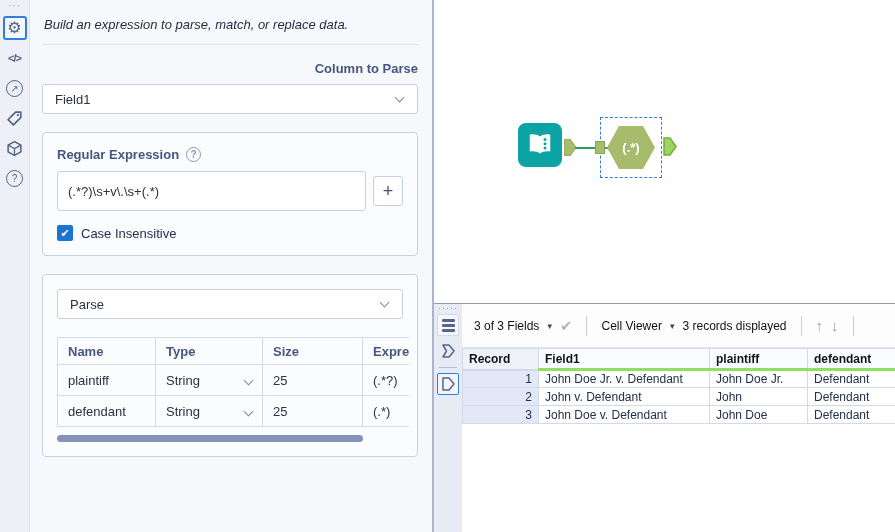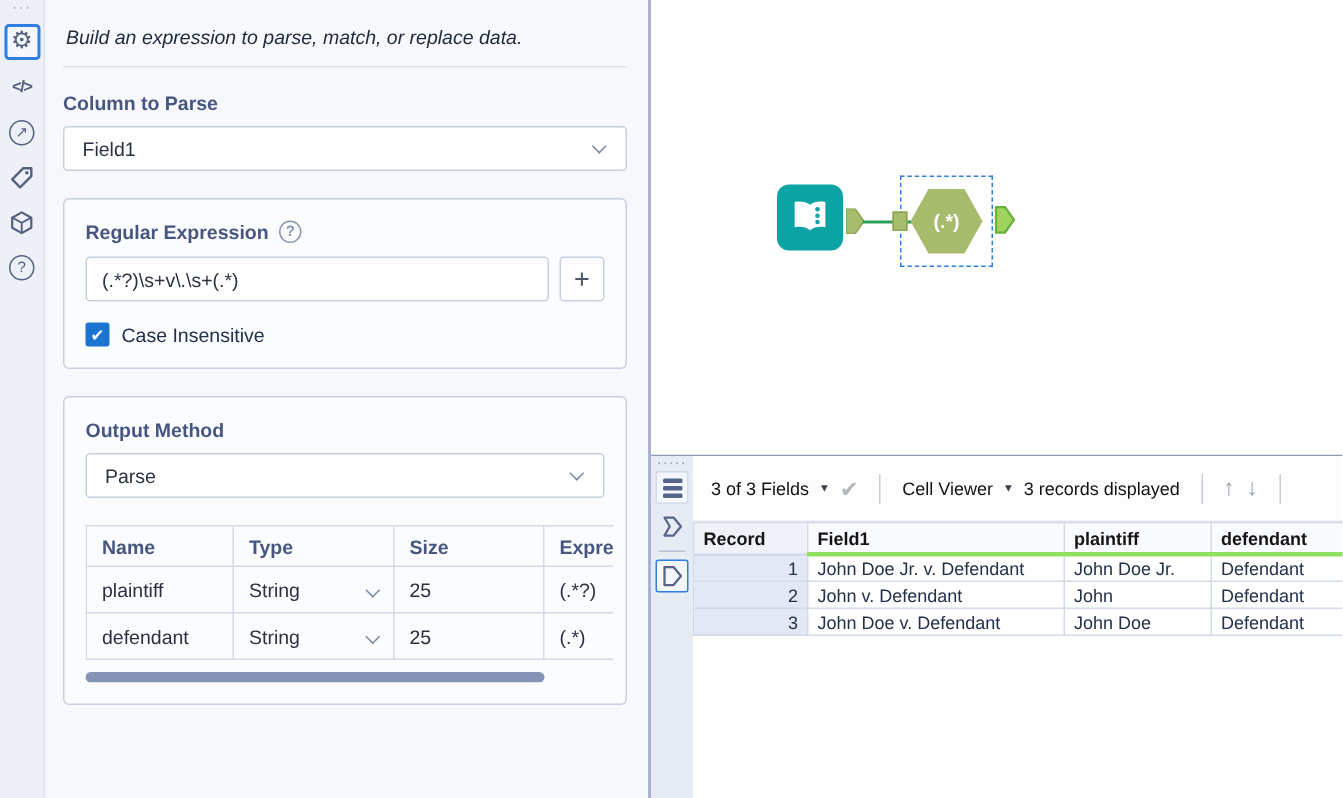--- a/index.html
+++ b/index.html
@@ -13,29 +13,29 @@
   .rail-item { width:24px; height:24px; margin:3px 0; display:flex; align-items:center; justify-content:center; color:#55617f; }
   .rail-item.selected { border:2px solid #2f7fe0; border-radius:3px; background:#f4f7fd; }
   .gear-glyph { font-size:16px; line-height:16px; color:#55617f; }
   .code-glyph { font-size:11px; font-weight:bold; letter-spacing:-1px; color:#55617f; }
   .circ { width:17px; height:17px; border:1.5px solid #55617f; border-radius:50%; display:flex; align-items:center; justify-content:center; font-size:10px; color:#55617f; }
 
   
   .config { width:402px; background:#f7f8fc; padding:10px 14px 0 12px; flex:none; position:relative; }
   .desc { color:#1f2a3c; font-size:13px; padding:7px 2px 12px 2px;font-style:italic; }
   .hr { border-top:1px solid #dfe3ee; margin:0 0 16px 0; }
-  .sec-label { color:#475680; font-weight:bold; font-size:13px; margin-bottom:8px; }
+  .sec-label { color:#475680; font-weight:bold; font-size:13px; margin-bottom:8px;text-align:right; }
   .selectbox { height:30px; background:#fff; border:1px solid #c7cfe2; border-radius:3px; display:flex; align-items:center; padding:0 12px; color:#2a3142; position:relative; margin-bottom:18px; }
   .selectbox .chev { position:absolute; right:14px; top:9px; }
   .chev { width:7px; height:7px; border-right:1.6px solid #7c89a6; border-bottom:1.6px solid #7c89a6; transform:rotate(45deg); display:inline-block; }
   .group-box { border:1px solid #c7cfe2; border-radius:4px; background:#fbfcfe; padding:14px; margin-bottom:18px; }
   .inline-label { display:flex; align-items:center; gap:7px; margin-bottom:9px; }
   .help-circ { width:15px; height:15px; border:1.4px solid #8a97b4; border-radius:50%; color:#8a97b4; font-size:10px; display:flex; align-items:center; justify-content:center; font-weight:bold; }
   .regex-row { display:flex; gap:7px; align-items:center; margin-bottom:14px; }
-  .regex-input { flex:1; height:30px; border:1px solid #c7cfe2; border-radius:3px; background:#fff; padding:0 10px; font-size:13px; color:#2a3142; font-family:"Liberation Sans",sans-serif; }
+  .regex-input { flex:1; height:40px; border:1px solid #c7cfe2; border-radius:3px; background:#fff; padding:0 10px; font-size:13px; color:#2a3142; font-family:"Liberation Sans",sans-serif; }
   .plus-btn { width:30px; height:30px; border:1px solid #c7cfe2; border-radius:3px; background:#fff; font-size:18px; color:#4a5568; display:flex; align-items:center; justify-content:center; line-height:1; }
   .chk-row { display:flex; align-items:center; gap:8px; }
   .chk { width:16px; height:16px; background:#1b74d2; border-radius:2px; color:#fff; font-size:11px; display:flex; align-items:center; justify-content:center; }
   .sub-label { color:#475680; font-weight:bold; font-size:13px; margin-bottom:8px; }
   .oc-wrap { overflow:hidden; width:352px; }
   .oc-table { border-collapse:collapse; table-layout:fixed; width:360px; background:#fbfcfe; }
   .oc-table th, .oc-table td { border:1px solid #d3daea; text-align:left; padding:0 10px; white-space:nowrap; overflow:hidden; font-weight:normal; }
   .oc-table th { color:#475680; font-weight:bold; height:27px; font-size:13px; }
   .oc-table td { height:31px; color:#2a3142; }
   .td-type { position:relative; }
@@ -133,21 +133,20 @@
         <input class="regex-input" type="text" value="(.*?)\s+v\.\s+(.*)" style="">
         <div class="plus-btn">+</div>
       </div>
       <div class="chk-row">
         <div class="chk">✔</div>
         <span>Case Insensitive</span>
       </div>
     </div>
 
     <div class="group-box">
-      <div class="sub-label">Output Method</div>
       <div class="selectbox">
         <span>Parse</span>
         <span class="chev"></span>
       </div>
       <div class="oc-wrap">
         <table class="oc-table">
           <colgroup>
               <col style="width:98px">
               <col style="width:107px">
               <col style="width:100px">

